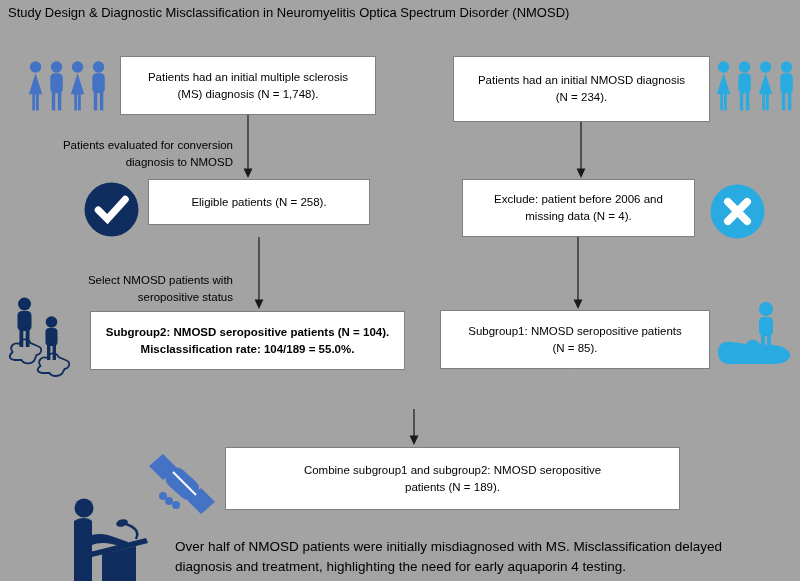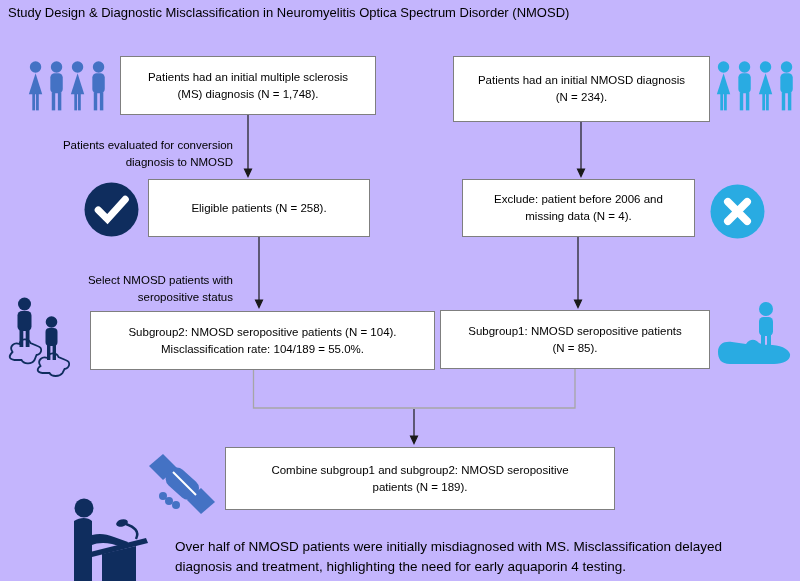--- a/index.html
+++ b/index.html
@@ -1,16 +1,16 @@
 <!DOCTYPE html>
 <html><head>
 <meta charset="utf-8">
 <style>
   html,body{margin:0;padding:0;background:#fff;}
-  #page{position:relative;width:800px;height:581px;background:#c4b5fd;overflow:hidden;
+  #page{position:relative;width:800px;height:581px;background:#a3a3a3;overflow:hidden;
         font-family:"Liberation Sans",sans-serif;color:#000;}
   .title{position:absolute;left:8px;top:5px;font-size:13px;white-space:nowrap;}
   .fbox{position:absolute;border:1px solid #7f7f7f;background:#fff;
         display:flex;align-items:center;justify-content:center;text-align:center;
         white-space:pre-line;font-size:11.5px;line-height:1.45;padding:14px 6px;
         box-sizing:border-box;}
   .side-label{position:absolute;text-align:right;font-size:11.5px;line-height:1.5;
         white-space:pre-line;margin-top:11px;}
   .summary{position:absolute;left:175px;top:537px;width:615px;font-size:13.5px;
         line-height:1.45;white-space:pre-line;}
@@ -94,21 +94,21 @@
   <div class="side-label" style="left:28px;top:126px;width:205px;">Patients evaluated for conversion
 diagnosis to NMOSD</div>
 
   <div class="icon" style="left:84px;top:182px;">
     <svg width="55" height="55" viewBox="0 0 54 54">
       <circle cx="27" cy="27" r="26.5" fill="#0F2D5E"></circle>
       <path d="M14 27.5 L23 36.5 L40.5 17" stroke="#fff" stroke-width="7" fill="none" stroke-linecap="round"></path>
     </svg>
   </div>
 
-  <div class="fbox" style="left:148px;top:179px;width:222px;height:58px;">Eligible patients (N = 258).</div>
+  <div class="fbox" style="left:148px;top:179px;width:222px;height:46px;">Eligible patients (N = 258).</div>
 
   <div class="fbox" style="left:462px;top:179px;width:233px;height:58px;">Exclude: patient before 2006 and
 missing data (N = 4).</div>
 
   <div class="icon" style="left:710px;top:184px;">
     <svg width="55" height="55" viewBox="0 0 54 54">
       <circle cx="27" cy="27" r="26.5" fill="#29ABE2"></circle>
       <path d="M17.5 17.5 L36.5 36.5 M36.5 17.5 L17.5 36.5" stroke="#fff" stroke-width="7.5" stroke-linecap="round"></path>
     </svg>
   </div>
@@ -128,21 +128,21 @@
         <rect x="42.5" y="49" width="3.4" height="15"></rect>
           <rect x="48.1" y="49" width="3.4" height="15"></rect>
       </g>
       <g stroke="#0F2D5E" stroke-width="1.8" fill="none">
         <path d="M8 56 C4 50 10 46 15 48 C16 42 24 42 26 47 L33 50 C39 52 37 58 32 59 L30 64 C27 69 19 68 17 64 L10 64 C4 63 4 60 8 56 Z"></path>
         <path d="M36 70 C32 64 38 60 43 62 C44 56 52 56 54 61 L61 64 C67 66 65 72 60 73 L58 77 C55 81 47 81 45 77 L38 77 C32 76 32 73 36 70 Z"></path>
       </g>
     </svg>
   </div>
 
-  <div class="fbox" style="left:90px;top:311px;width:345px;height:59px;">Subgroup2: NMOSD seropositive patients (N = 104).
+  <div class="fbox" style="left:90px;top:311px;width:315px;height:59px;font-weight:bold;">Subgroup2: NMOSD seropositive patients (N = 104).
 Misclassification rate: 104/189 = 55.0%.</div>
 
   <div class="fbox" style="left:440px;top:310px;width:270px;height:59px;">Subgroup1: NMOSD seropositive patients
 (N = 85).</div>
 
   <div class="icon" style="left:716px;top:300px;">
     <svg width="78" height="70" viewBox="0 0 78 70" fill="#29ABE2">
       <circle cx="50" cy="9" r="7"></circle>
       <rect x="43" y="17" width="14" height="19" rx="4.5"></rect>
       <rect x="45" y="35" width="4" height="14"></rect>
@@ -160,21 +160,21 @@
             <rect x="21" y="21" width="36" height="21" rx="9"></rect>
           </g>
         <circle cx="20" cy="44" r="4"></circle>
           <circle cx="26" cy="49" r="4"></circle>
           <circle cx="33" cy="53" r="4"></circle>
       </g>
       <line x1="30" y1="20" x2="53" y2="43" stroke="#fff" stroke-width="2"></line>
     </svg>
   </div>
 
-  <div class="fbox" style="left:225px;top:447px;width:390px;height:63px;">Combine subgroup1 and subgroup2: NMOSD seropositive
+  <div class="fbox" style="left:225px;top:447px;width:455px;height:63px;">Combine subgroup1 and subgroup2: NMOSD seropositive
 patients (N = 189).</div>
 
   <div class="icon" style="left:56px;top:497px;">
     <svg width="98" height="84" viewBox="0 0 98 84" fill="#0F2D5E">
       <circle cx="28" cy="11" r="9.5"></circle>
       <path d="M18 24 C24 20 32 20 36 24 L36 38 C44 36 50 37 58 40 L72 45 L70 51 L56 47 C48 45 40 46 36 48 L36 84 L18 84 Z"></path>
       <polygon points="34,55 90,41 92,46 36,60"></polygon>
       <polygon points="46,57 80,49 80,84 46,84"></polygon>
       <path d="M80 42 C84 34 78 30 70 27" stroke="#0F2D5E" stroke-width="2.5" fill="none"></path>
       <ellipse cx="66" cy="26" rx="6" ry="3.5" transform="rotate(-15 66 26)"></ellipse>

